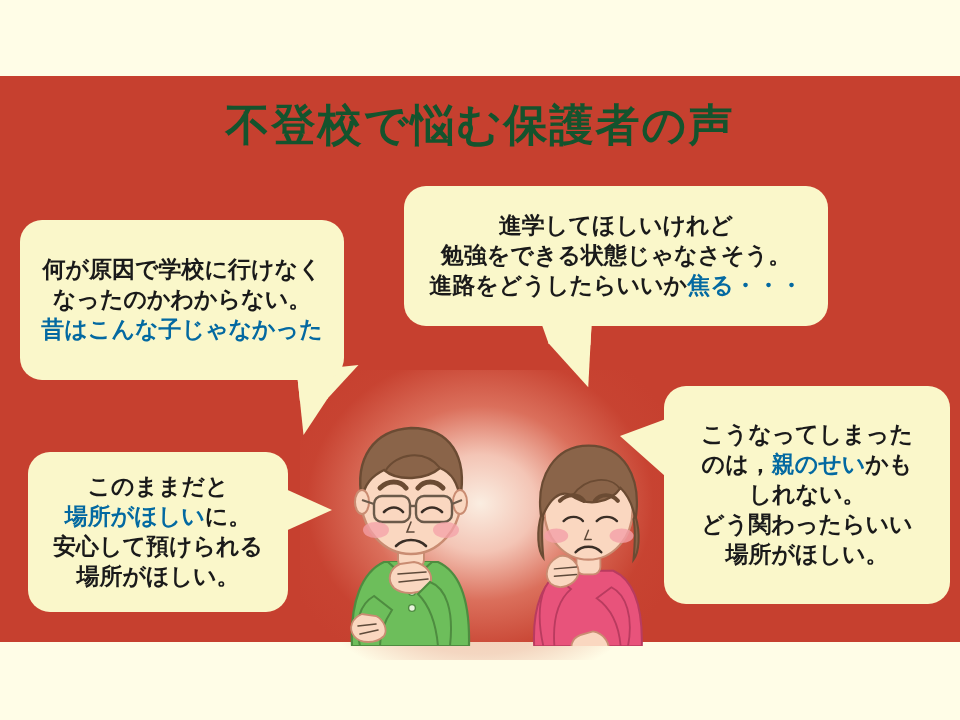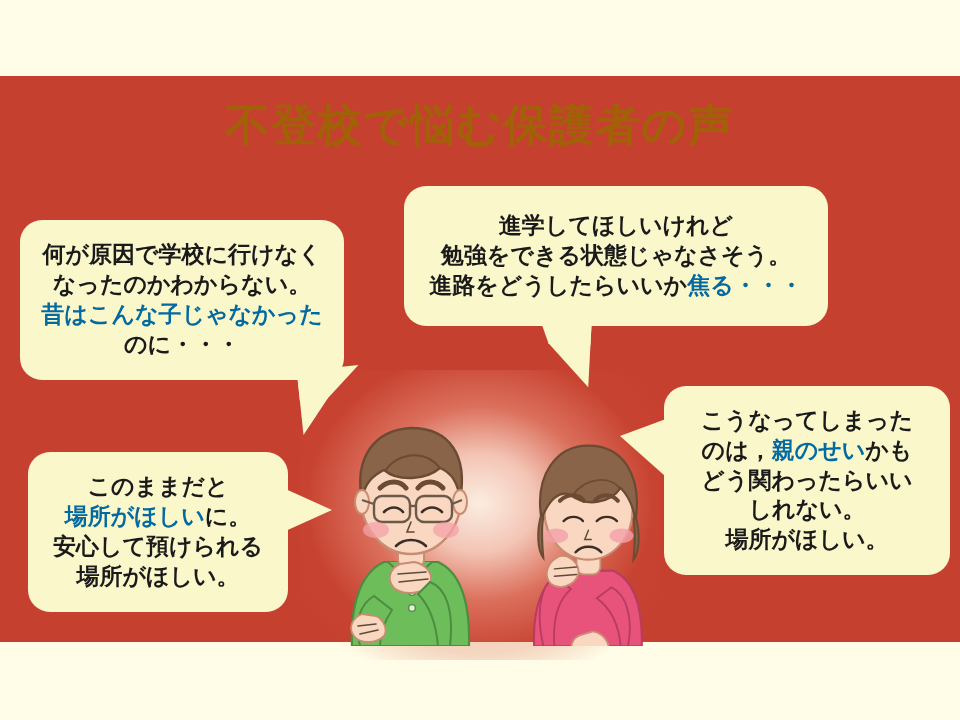--- a/index.html
+++ b/index.html
@@ -43,21 +43,21 @@
     pointer-events: none;
   }
 
   
   .title {
     position: absolute;
     left: 0;
     top: 96px;
     width: 960px;
     text-align: center;
-    color: #a16207;
+    color: #14532d;
     font-size: 44px;
     font-weight: 700;
     letter-spacing: 2px;
     white-space: nowrap;
   }
 
   
   .bubble {
     position: absolute;
     background: #FAF7CA;
@@ -125,21 +125,21 @@
   #tail-hikikomori {
     left: 270px; top: 482px;
     border-left: 62px solid #FAF7CA;
     border-top: 28px solid transparent;
     border-bottom: 28px solid transparent;
   }
 
   
   #bubble-blame {
     left: 664px; top: 386px;
-    width: 286px; height: 189px;
+    width: 286px; height: 218px;
     font-size: 23px;
     padding: 4px 8px;
   }
   #tail-blame {
     left: 620px; top: 416px;
     border-right: 54px solid #FAF7CA;
     border-top: 20px solid transparent;
     border-bottom: 48px solid transparent;
   }
 
@@ -247,21 +247,20 @@
       <path d="M150,248 C156,216 148,192 132,184 L116,196 C130,206 140,224 142,248 Z" fill="#E8537B" stroke="#B93B5F" stroke-width="2"></path>
       <path d="M98,236 C88,240 86,250 92,256 L128,256 C132,246 124,234 112,232 Z" fill="#FAD7C0" stroke="#C98C72" stroke-width="2"></path>
     </g>
   </svg>
 
   <div class="tail" id="tail-origin"></div>
   <div class="bubble" id="bubble-origin">
       <span class="ln"><span>何が原因で学校に行けなく</span></span>
       <span class="ln"><span>なったのかわからない。</span></span>
       <span class="ln"><span class="hl">昔はこんな子じゃなかった</span></span>
-      <span class="ln"><span>のに・・・</span></span>
     </div>
 
   <div class="tail" id="tail-future"></div>
   <div class="bubble" id="bubble-future">
       <span class="ln"><span>進学してほしいけれど</span></span>
       <span class="ln"><span>勉強をできる状態じゃなさそう。</span></span>
       <span class="ln"><span>進路をどうしたらいいか</span><span class="hl">焦る・・・</span></span>
     </div>
 
   <div class="tail" id="tail-hikikomori"></div>
@@ -269,18 +268,18 @@
       <span class="ln"><span>このままだと</span></span>
       <span class="ln"><span class="hl">場所がほしい</span><span>に。</span></span>
       <span class="ln"><span>安心して預けられる</span></span>
       <span class="ln"><span>場所がほしい。</span></span>
     </div>
 
   <div class="tail" id="tail-blame"></div>
   <div class="bubble" id="bubble-blame">
       <span class="ln"><span>こうなってしまった</span></span>
       <span class="ln"><span>のは，</span><span class="hl">親のせい</span><span>かも</span></span>
+      <span class="ln"><span>しれない。</span></span>
       <span class="ln"><span>どう関わったらいい</span></span>
-      <span class="ln"><span>しれない。</span></span>
       <span class="ln"><span>場所がほしい。</span></span>
     </div>
 
 </div>
 
 </body></html>

